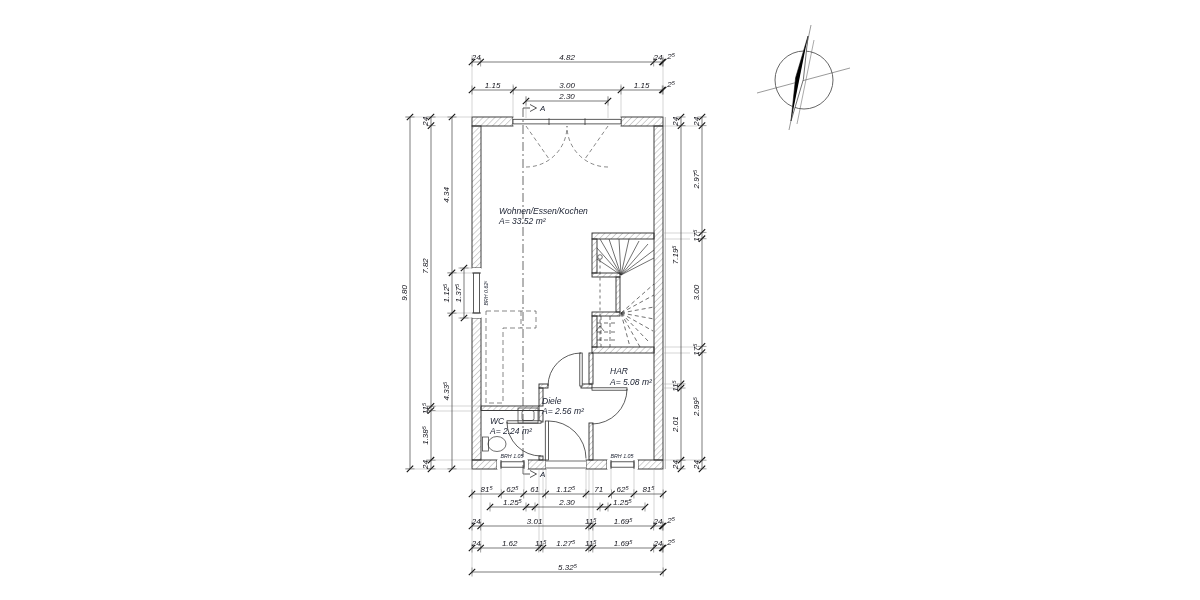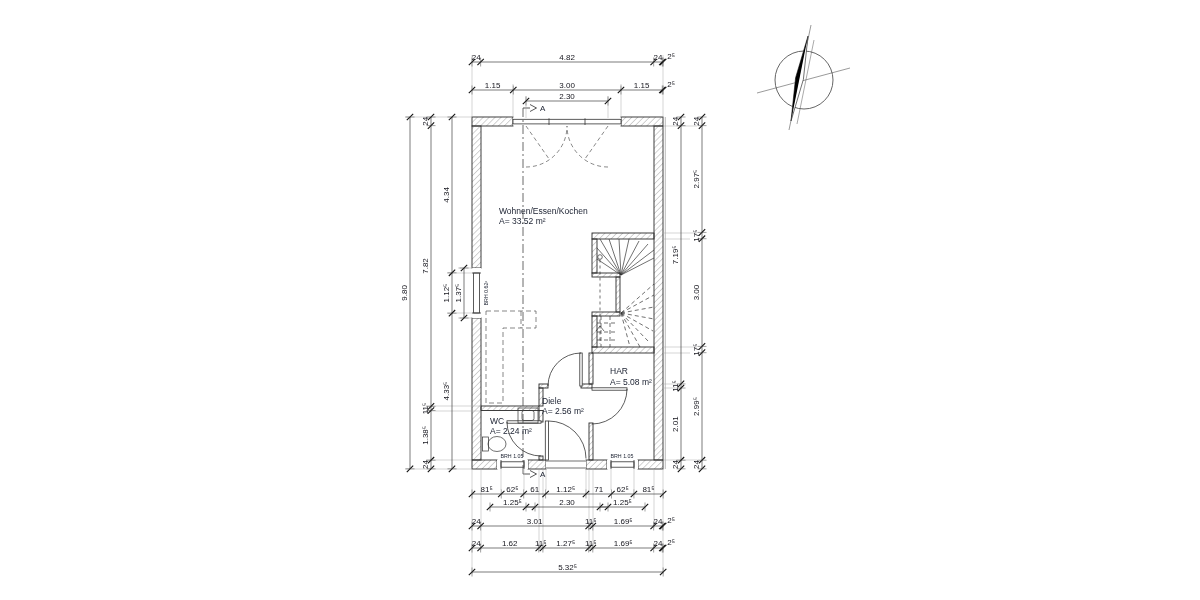--- a/index.html
+++ b/index.html
@@ -1,16 +1,16 @@
 <!DOCTYPE html>
 <html><head>
 <meta charset="utf-8">
 <style>
   html,body{margin:0;padding:0;background:#ffffff;}
-  #stage{position:relative;width:1200px;height:600px;background:#fff;overflow:hidden;}
+  #stage{position:relative;width:1200px;height:600px;background:#fff;overflow:hidden;font-style:italic;}
   svg text{font-family:"Liberation Sans","DejaVu Sans",sans-serif;fill:#1d1d1d;}
   .dimtxt{fill:#15151d;}
   .roomtxt{fill:#1a2030;}
 </style>
 </head>
 <body>
 <div id="stage">
 
 
 

